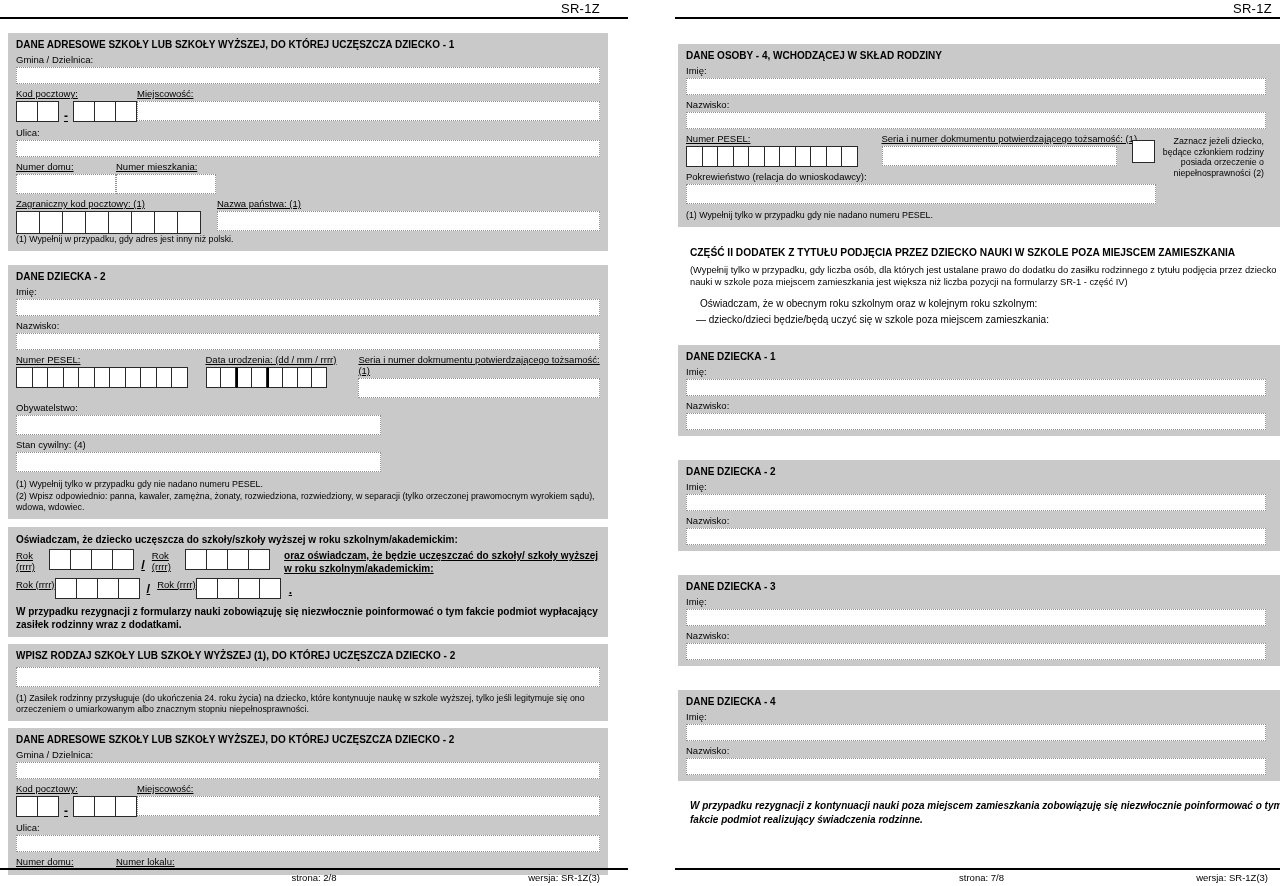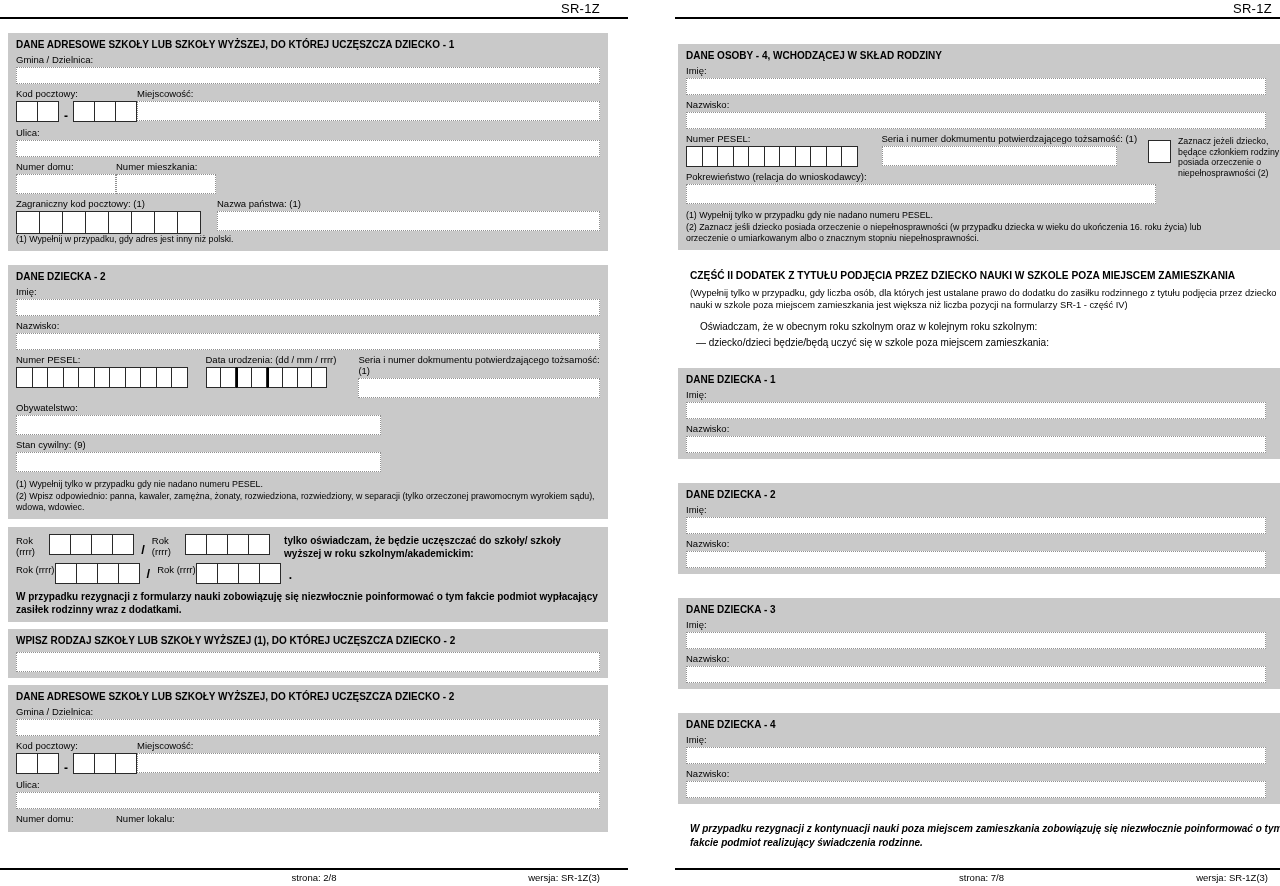--- a/index.html
+++ b/index.html
@@ -28,39 +28,39 @@
   .page-left .content{top:33px;left:8px;width:600px;}
   .page-right .content{top:44px;left:3px;width:622px;}
 
   .sec{background:var(--section_bg);padding:4px 8px 6px;position:relative;box-sizing:border-box;}
   .sec-title{font-weight:bold;font-size:10px;padding-top:2px;}
   .lbl{font-size:9.5px;line-height:11px;margin:4px 0 2px;}
   .inp{display:block;box-sizing:border-box;width:100%;height:17px;background:#fff;
        border:1px dotted #8f8f8f;outline:none;font-size:10px;padding:0 3px;}
   .inp-tall{height:20px;}
   .fn{font-size:8.8px;line-height:1.25;}
-  .row{display:flex;align-items:flex-start;}
+  .row{display:flex;align-items:flex-start;text-decoration:underline;}
   .cellgrp{display:flex;}
   .cell{background:#fff;border:1.5px solid #2a2a2a;box-sizing:content-box;}
   .cell + .cell{border-left:none;}
   .cell.thick{border-left:2.5px solid #000;}
   .g-postal .cell{width:20px;height:19px;}
   .g-foreign .cell{width:22px;height:21px;}
   .g-pesel .cell{width:14.5px;height:19px;}
   .g-date .cell{width:13.5px;height:19px;}
   .g-year .cell{width:20px;height:19px;}
   .dash{font-weight:bold;font-size:12px;align-self:center;margin:8px 5px 0;}
   .slash{font-weight:bold;font-size:13px;align-self:flex-end;margin:0 7px 3px;}
   .period{font-weight:bold;font-size:12px;align-self:flex-end;margin:0 0 2px 8px;}
   .boldtxt{font-weight:bold;font-size:10px;line-height:1.3;}
   .yg{display:flex;}
 
   
   .page-right .sec .inp{width:calc(100% - 26px);}
-  .cbwrap{position:absolute;right:20px;top:92px;width:132px;display:flex;align-items:flex-start;}
+  .cbwrap{position:absolute;right:36px;top:92px;width:132px;display:flex;align-items:flex-start;text-align:right;}
   .cbbox{width:21px;height:21px;background:#fff;border:1.5px solid #2a2a2a;flex:0 0 auto;margin-top:4px;}
   .cbtext{font-size:8.8px;line-height:1.22;margin-left:7px;}
   .part2{padding-left:12px;margin-top:20px;}
   .part2-heading{font-weight:bold;font-size:10.2px;}
   .part2-note{font-size:9.3px;line-height:1.3;margin-top:6px;}
   .part2-statement{font-size:10px;margin-top:10px;padding-left:10px;}
   .part2-bullet{font-size:10px;margin-top:5px;padding-left:6px;}
   .closing{font-weight:bold;font-style:italic;font-size:10px;line-height:1.35;
            margin-top:18px;padding-left:12px;width:600px;}
 
@@ -186,48 +186,49 @@
             <div class="cell"></div>
           </div>
         </div>
         <div class="col-seria">
           <div class="lbl">Seria i numer dokmumentu potwierdzającego tożsamość: (1)</div>
           <input type="text" class="inp inp-tall" style="">
         </div>
       </div>
       <div class="lbl">Obywatelstwo:</div>
       <input type="text" class="inp inp-tall w365" style="">
-      <div class="lbl">Stan cywilny: (9)</div>
+      <div class="lbl">Stan cywilny: (4)</div>
       <input type="text" class="inp inp-tall w365" style="">
       <div class="fn" style="margin-top:7px;">(1) Wypełnij tylko w przypadku gdy nie nadano numeru PESEL.</div>
       <div class="fn" style="margin-top:1px;">(2) Wpisz odpowiednio: panna, kawaler, zamężna, żonaty, rozwiedziona, rozwiedziony, w separacji (tylko orzeczonej prawomocnym wyrokiem sądu), wdowa, wdowiec.</div>
     </div>
 
     <div class="sec mt8">
+      <div class="boldtxt" style="padding-top:2px;">Oświadczam, że dziecko uczęszcza do szkoły/szkoły wyższej w roku szkolnym/akademickim:</div>
       <div class="row" style="margin-top:3px;">
         <div class="yg">
           <div class="lbl" style="margin-top:1px;">Rok (rrrr)</div>
           <div class="cellgrp g-year">
             <div class="cell"></div>
             <div class="cell"></div>
             <div class="cell"></div>
             <div class="cell"></div>
           </div>
         </div>
         <div class="slash">/</div>
         <div class="yg">
           <div class="lbl" style="margin-top:1px;">Rok (rrrr)</div>
           <div class="cellgrp g-year">
             <div class="cell"></div>
             <div class="cell"></div>
             <div class="cell"></div>
             <div class="cell"></div>
           </div>
         </div>
-        <div class="boldtxt cont-txt">tylko oświadczam, że będzie uczęszczać do szkoły/ szkoły wyższej w roku szkolnym/akademickim:</div>
+        <div class="boldtxt cont-txt">oraz oświadczam, że będzie uczęszczać do szkoły/ szkoły wyższej w roku szkolnym/akademickim:</div>
       </div>
       <div class="row" style="margin-top:3px;">
         <div class="yg">
           <div class="lbl" style="margin-top:1px;">Rok (rrrr)</div>
           <div class="cellgrp g-year">
             <div class="cell"></div>
             <div class="cell"></div>
             <div class="cell"></div>
             <div class="cell"></div>
           </div>
@@ -243,20 +244,21 @@
           </div>
         </div>
         <div class="period">.</div>
       </div>
       <div class="boldtxt" style="margin-top:6px;">W przypadku rezygnacji z formularzy nauki zobowiązuję się niezwłocznie poinformować o tym fakcie podmiot wypłacający zasiłek rodzinny wraz z dodatkami.</div>
     </div>
 
     <div class="sec mt7">
       <div class="sec-title">WPISZ RODZAJ SZKOŁY LUB SZKOŁY WYŻSZEJ (1), DO KTÓREJ UCZĘSZCZA DZIECKO - 2</div>
       <input type="text" class="inp inp-tall" style="margin-top: 6px;">
+      <div class="fn" style="margin-top:6px;">(1) Zasiłek rodzinny przysługuje (do ukończenia 24. roku życia) na dziecko, które kontynuuje naukę w szkole wyższej, tylko jeśli legitymuje się ono orzeczeniem o umiarkowanym albo znacznym stopniu niepełnosprawności.</div>
     </div>
 
     <div class="sec mt7">
       <div class="sec-title">DANE ADRESOWE SZKOŁY LUB SZKOŁY WYŻSZEJ, DO KTÓREJ UCZĘSZCZA DZIECKO - 2</div>
       <div class="lbl">Gmina / Dzielnica:</div>
       <input type="text" class="inp" style="">
       <div class="row">
         <div>
           <div class="lbl">Kod pocztowy:</div>
           <div class="row">
@@ -331,21 +333,20 @@
           </div>
         </div>
         <div style="margin-left:24px;">
           <div class="lbl">Seria i numer dokmumentu potwierdzającego tożsamość: (1)</div>
           <input type="text" class="inp inp-tall w235" style="width: 235px;">
         </div>
       </div>
       <div class="lbl">Pokrewieństwo (relacja do wnioskodawcy):</div>
       <input type="text" class="inp inp-tall" style="width: 470px;">
       <div class="fn" style="margin-top:6px;width:555px;">(1) Wypełnij tylko w przypadku gdy nie nadano numeru PESEL.</div>
-      <div class="fn" style="margin-top:1px;width:555px;">(2) Zaznacz jeśli dziecko posiada orzeczenie o niepełnosprawności (w przypadku dziecka w wieku do ukończenia 16. roku życia) lub orzeczenie o umiarkowanym albo o znacznym stopniu niepełnosprawności.</div>
       <div class="cbwrap">
         <div class="cbbox"></div>
         <div class="cbtext">Zaznacz jeżeli dziecko, będące członkiem rodziny posiada orzeczenie o niepełnosprawności (2)</div>
       </div>
     </div>
 
     <div class="part2">
       <div class="part2-heading">CZĘŚĆ II DODATEK Z TYTUŁU PODJĘCIA PRZEZ DZIECKO NAUKI W SZKOLE POZA MIEJSCEM ZAMIESZKANIA</div>
       <div class="part2-note">(Wypełnij tylko w przypadku, gdy liczba osób, dla których jest ustalane prawo do dodatku do zasiłku rodzinnego z tytułu podjęcia przez dziecko nauki w szkole poza miejscem zamieszkania jest większa niż liczba pozycji na formularzy SR-1 - część IV)</div>
       <div class="part2-statement">Oświadczam, że w obecnym roku szkolnym oraz w kolejnym roku szkolnym:</div>

